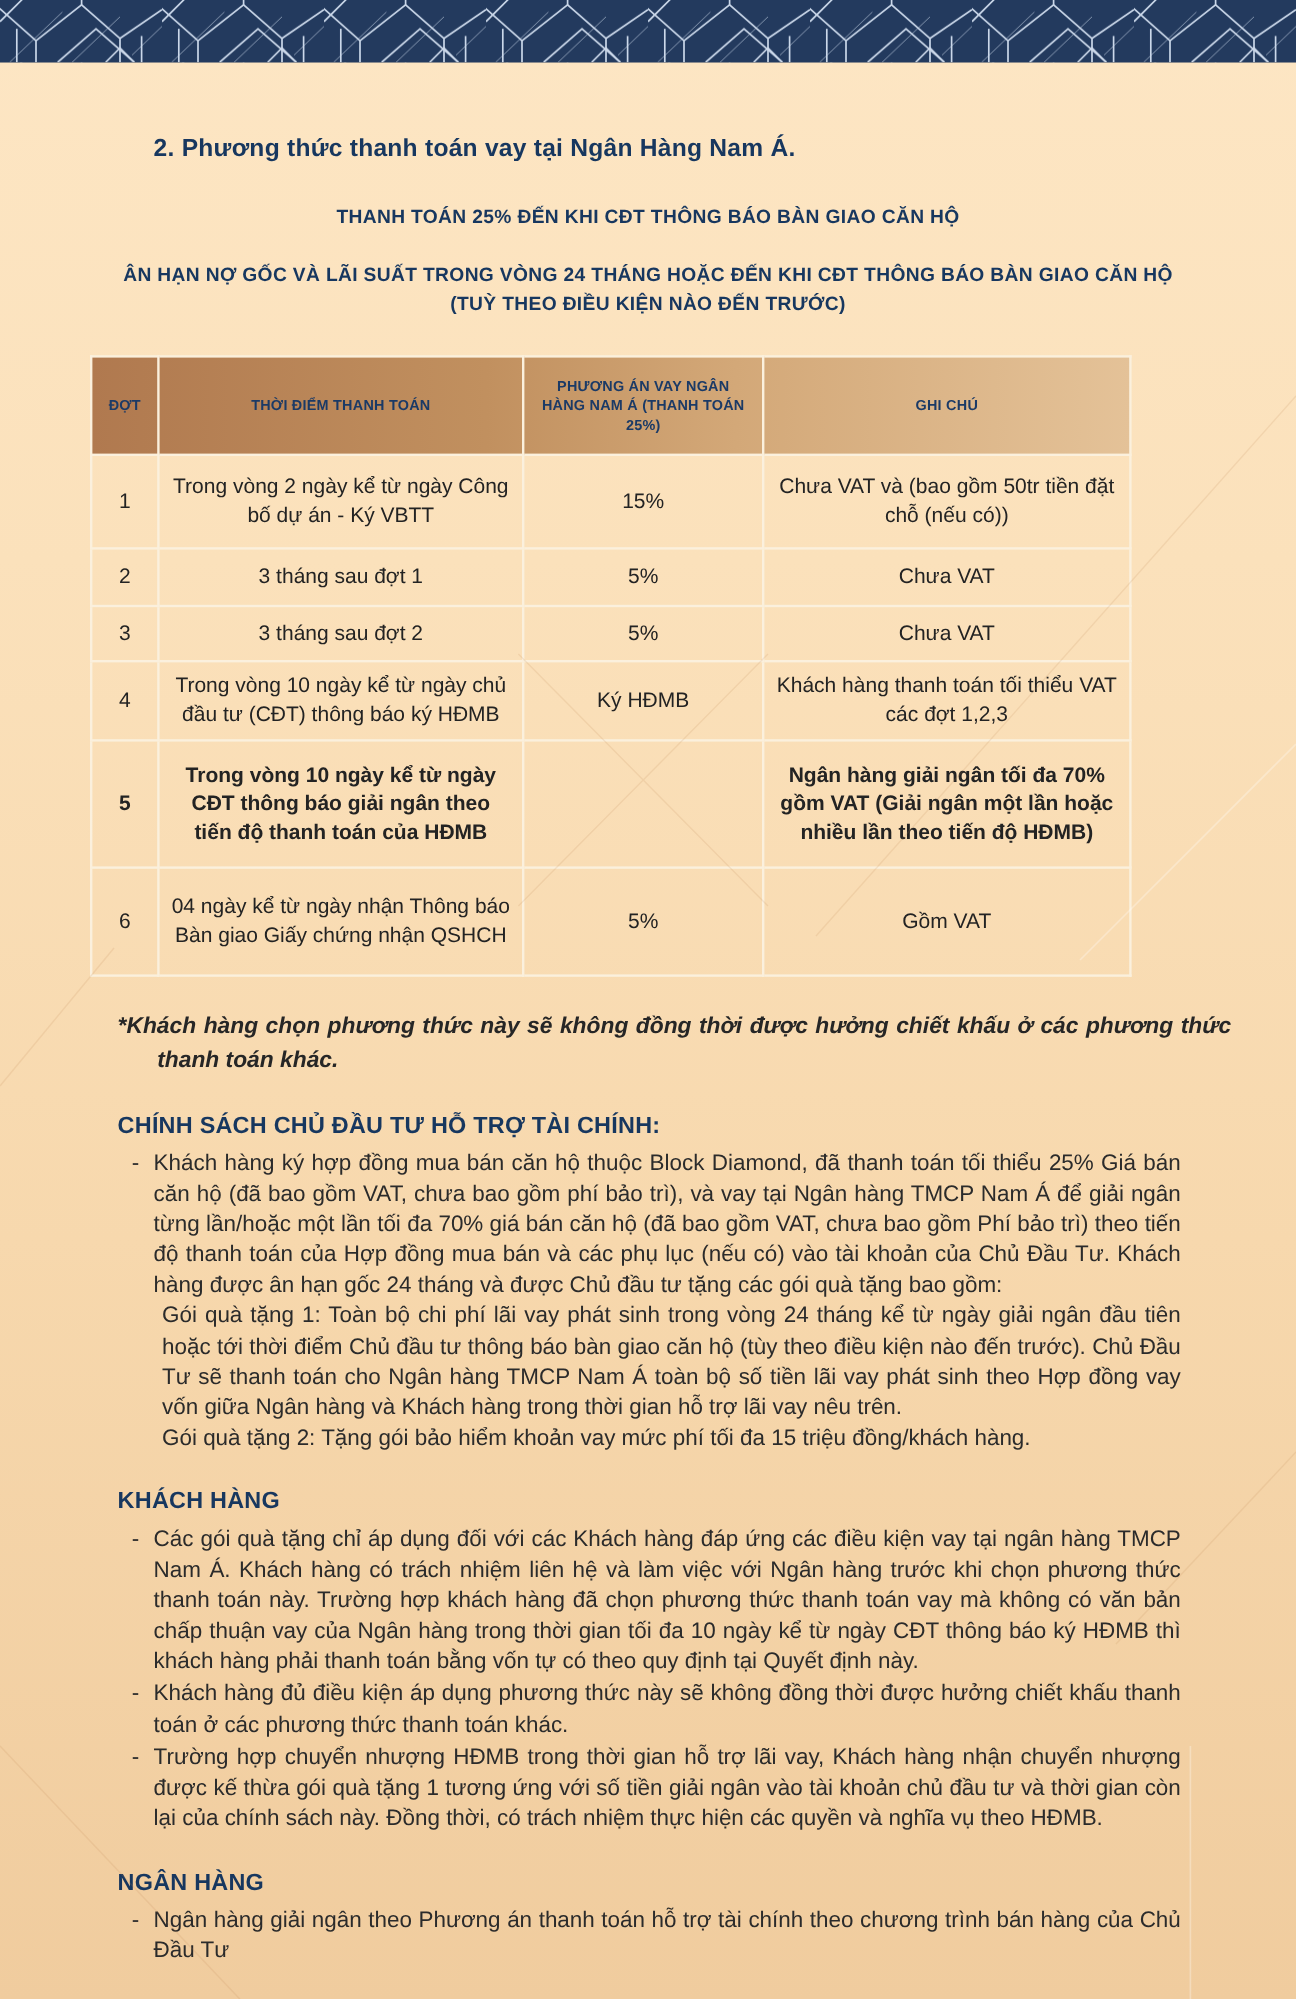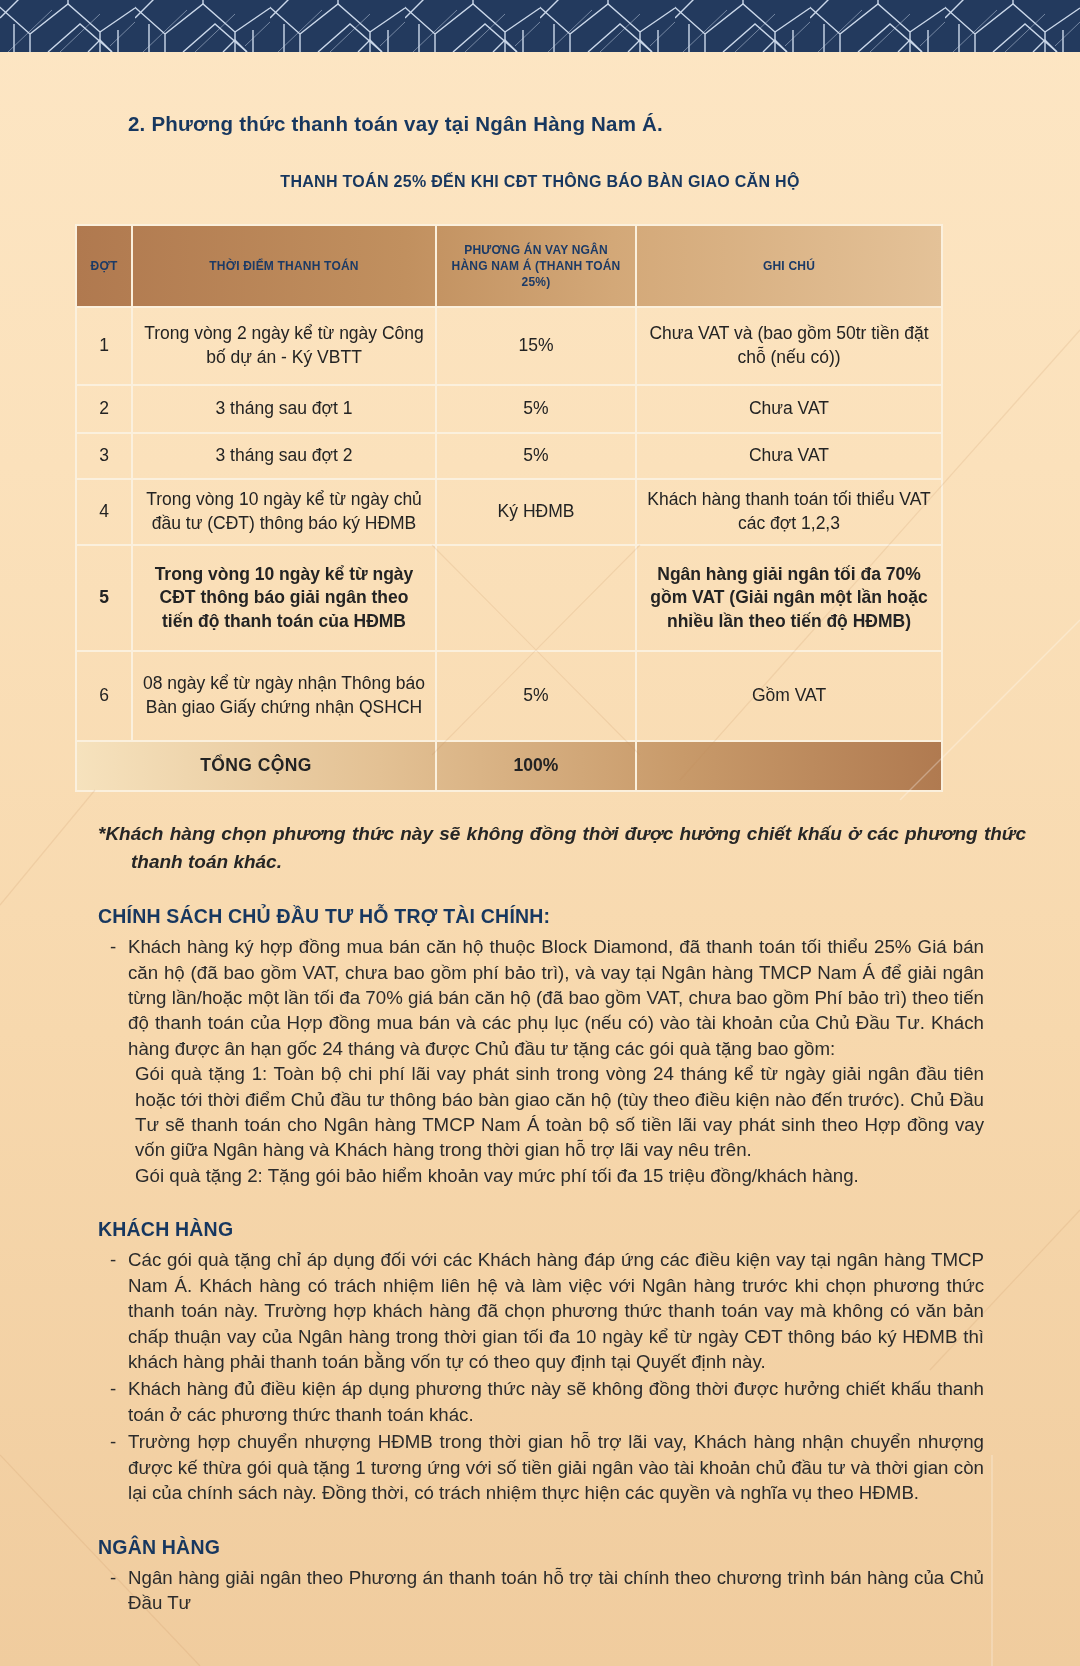--- a/index.html
+++ b/index.html
@@ -153,20 +153,21 @@
       <path d="M1080 1210 L930 1370"></path>
     </g>
     <g fill="none" stroke="#ffffff" stroke-width="1.4" opacity="0.30">
       <path d="M992 1455 L992 1666"></path>
       <path d="M1080 620 L900 800"></path>
     </g>
   </svg>
 
   <div class="title">2. Phương thức thanh toán vay tại Ngân Hàng Nam Á.</div>
   <div class="h-center">THANH TOÁN 25% ĐẾN KHI CĐT THÔNG BÁO BÀN GIAO CĂN HỘ</div>
+  <div class="h-center second">ÂN HẠN NỢ GỐC VÀ LÃI SUẤT TRONG VÒNG 24 THÁNG HOẶC ĐẾN KHI CĐT THÔNG BÁO BÀN GIAO CĂN HỘ (TUỲ THEO ĐIỀU KIỆN NÀO ĐẾN TRƯỚC)</div>
 
   <table class="pay">
     <colgroup>
       <col class="col-stage">
         <col class="col-time">
         <col class="col-plan">
         <col class="col-note">
     </colgroup>
     <thead>
       <tr>
@@ -202,29 +203,24 @@
         <td>Khách hàng thanh toán tối thiểu VAT các đợt 1,2,3</td>
       </tr>
       <tr class="r5">
         <td class="stage">5</td>
         <td>Trong vòng 10 ngày kể từ ngày CĐT thông báo giải ngân theo tiến độ thanh toán của HĐMB</td>
         <td></td>
         <td>Ngân hàng giải ngân tối đa 70% gồm VAT (Giải ngân một lần hoặc nhiều lần theo tiến độ HĐMB)</td>
       </tr>
       <tr class="r6">
         <td class="stage">6</td>
-        <td>08 ngày kể từ ngày nhận Thông báo Bàn giao Giấy chứng nhận QSHCH</td>
+        <td>04 ngày kể từ ngày nhận Thông báo Bàn giao Giấy chứng nhận QSHCH</td>
         <td>5%</td>
         <td class="vbottom">Gồm VAT</td>
       </tr>
-      <tr class="total">
-        <td class="total-label" colspan="2">TỔNG CỘNG</td>
-        <td class="total-value">100%</td>
-        <td></td>
-      </tr>
     </tbody>
   </table>
 
   <div class="footnote">*Khách hàng chọn phương thức này sẽ không đồng thời được hưởng chiết khấu ở các phương thức thanh toán khác.</div>
 
   <div class="section-heading">CHÍNH SÁCH CHỦ ĐẦU TƯ HỖ TRỢ TÀI CHÍNH:</div>
   <div class="bullets">
     <div class="bullet">
       <span class="dash">-</span>
       <span class="btext">Khách hàng ký hợp đồng mua bán căn hộ thuộc Block Diamond, đã thanh toán tối thiểu 25% Giá bán căn hộ (đã bao gồm VAT, chưa bao gồm phí bảo trì), và vay tại Ngân hàng TMCP Nam Á để giải ngân từng lần/hoặc một lần tối đa 70% giá bán căn hộ (đã bao gồm VAT, chưa bao gồm Phí bảo trì) theo tiến độ thanh toán của Hợp đồng mua bán và các phụ lục (nếu có) vào tài khoản của Chủ Đầu Tư. Khách hàng được ân hạn gốc 24 tháng và được Chủ đầu tư tặng các gói quà tặng bao gồm:</span>

